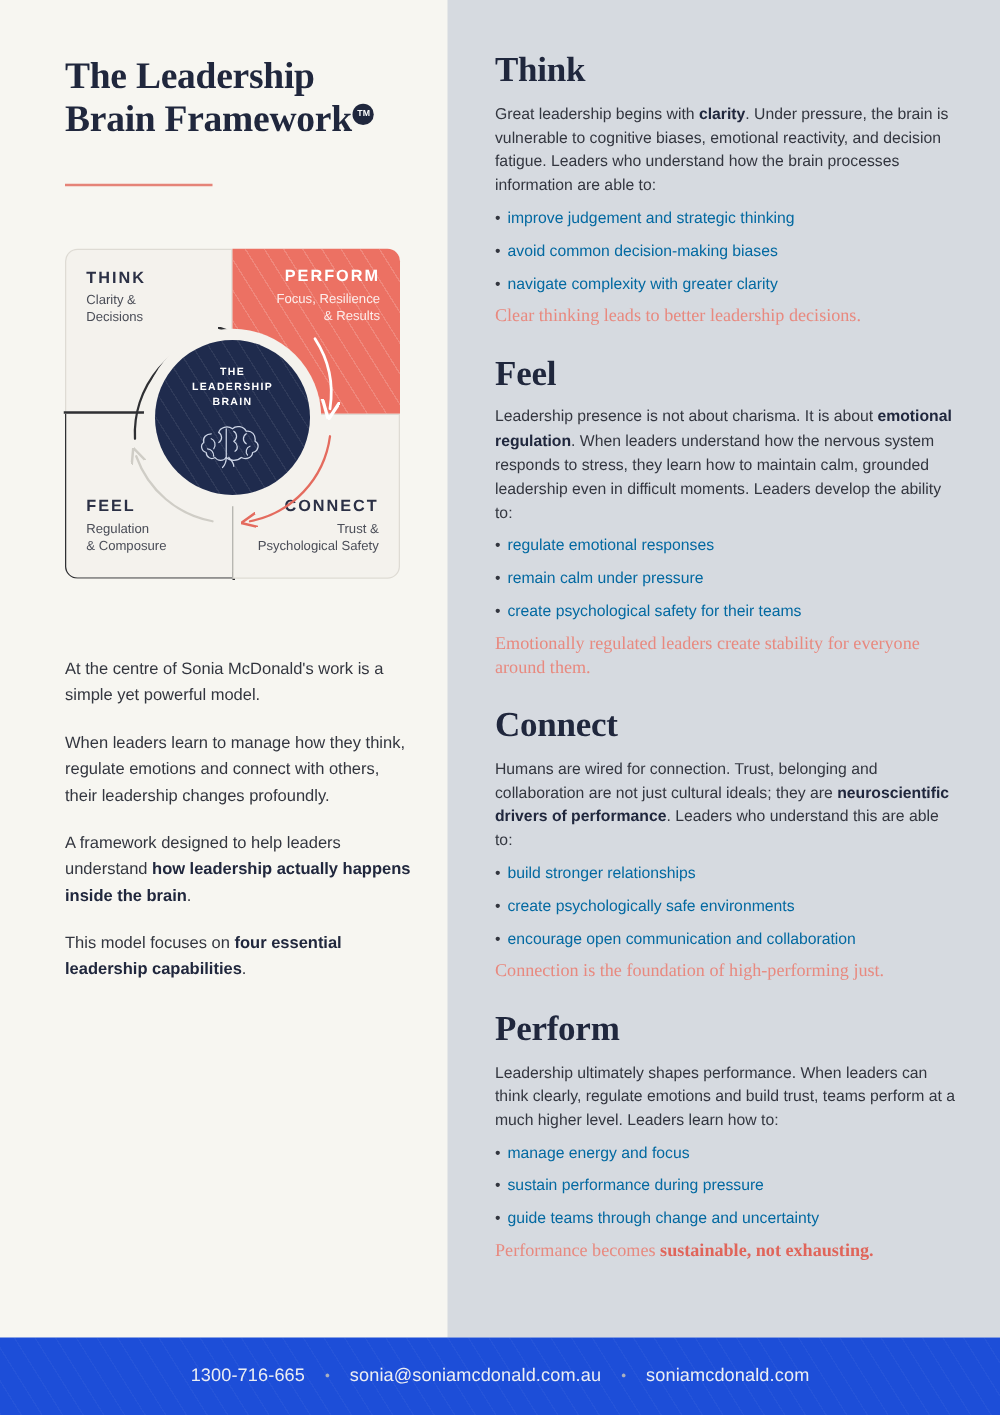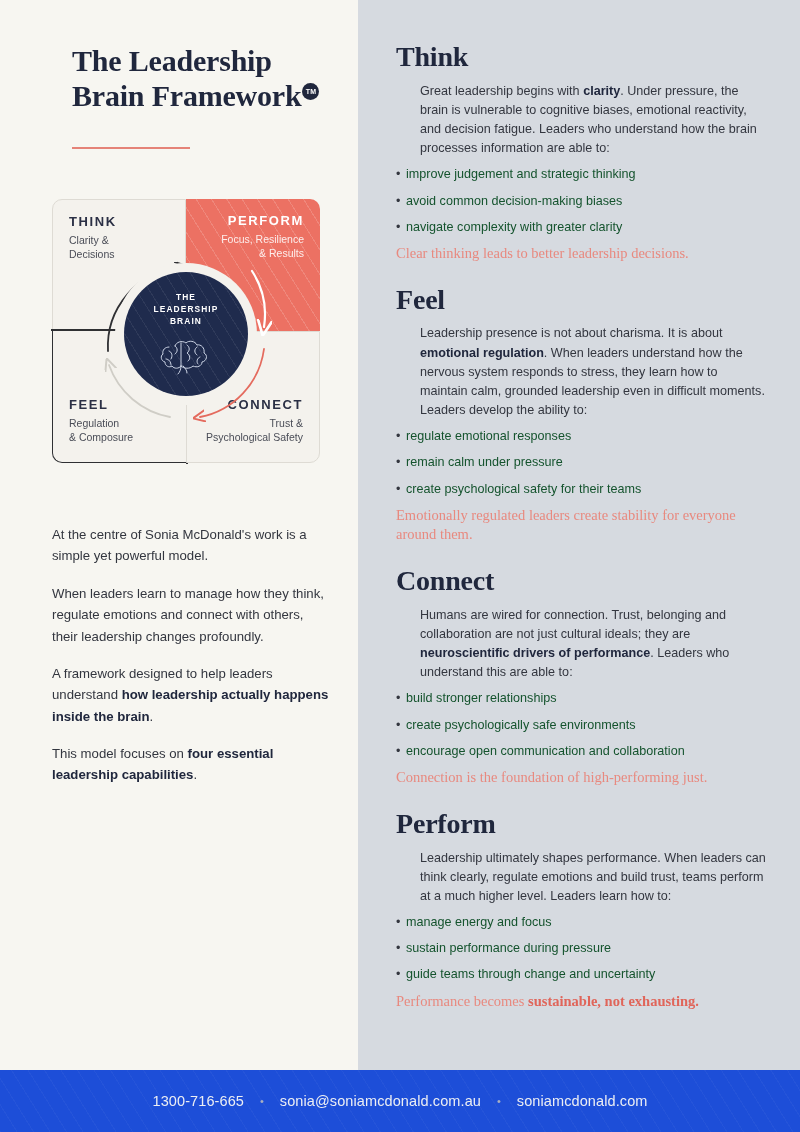--- a/index.html
+++ b/index.html
@@ -18,21 +18,21 @@
     background:#f7f6f1;
     position:absolute; left:0; top:0;
   }
   .right-pane {
     position:absolute; left:358px; top:0;
     width:442px; height:1070px;
     background:#d6dae0;
   }
 
   
-  .left-inner { position:absolute; left:52px; top:44px; width:290px;margin-left:20px; }
+  .left-inner { position:absolute; left:52px; top:44px; width:290px; }
 
   .brand-title {
     font-family:"Liberation Serif", serif;
     font-weight:700;
     font-size:30px;
     line-height:1.16;
     color:#20273d;
     letter-spacing:-0.2px;
   }
   .brand-title .l2 { display:block; position:relative; }
@@ -184,27 +184,26 @@
     font-weight:700;
     font-size:28px;
     color:#20273d;
     line-height:1.1;
     margin-bottom:9px;
     letter-spacing:-0.2px;
   }
   .sec-line {
     font-size:12.6px; line-height:1.52;
     color:#33363f;
-    margin-left:24px;
   }
   .sec-line b { font-weight:700; color:#20273d; }
   .bullets { list-style:none; margin-top:7px; }
   .bullets li {
     font-size:12.6px; line-height:1.45;
-    color:#14532d;
+    color:#0369a1;
     padding-left:10px;
     position:relative;
     margin-bottom:8px;
   }
   .bullets li::before{
     content:"\2022";
     position:absolute; left:0; top:0;
     color:#33363f;
   }
   .closing {

